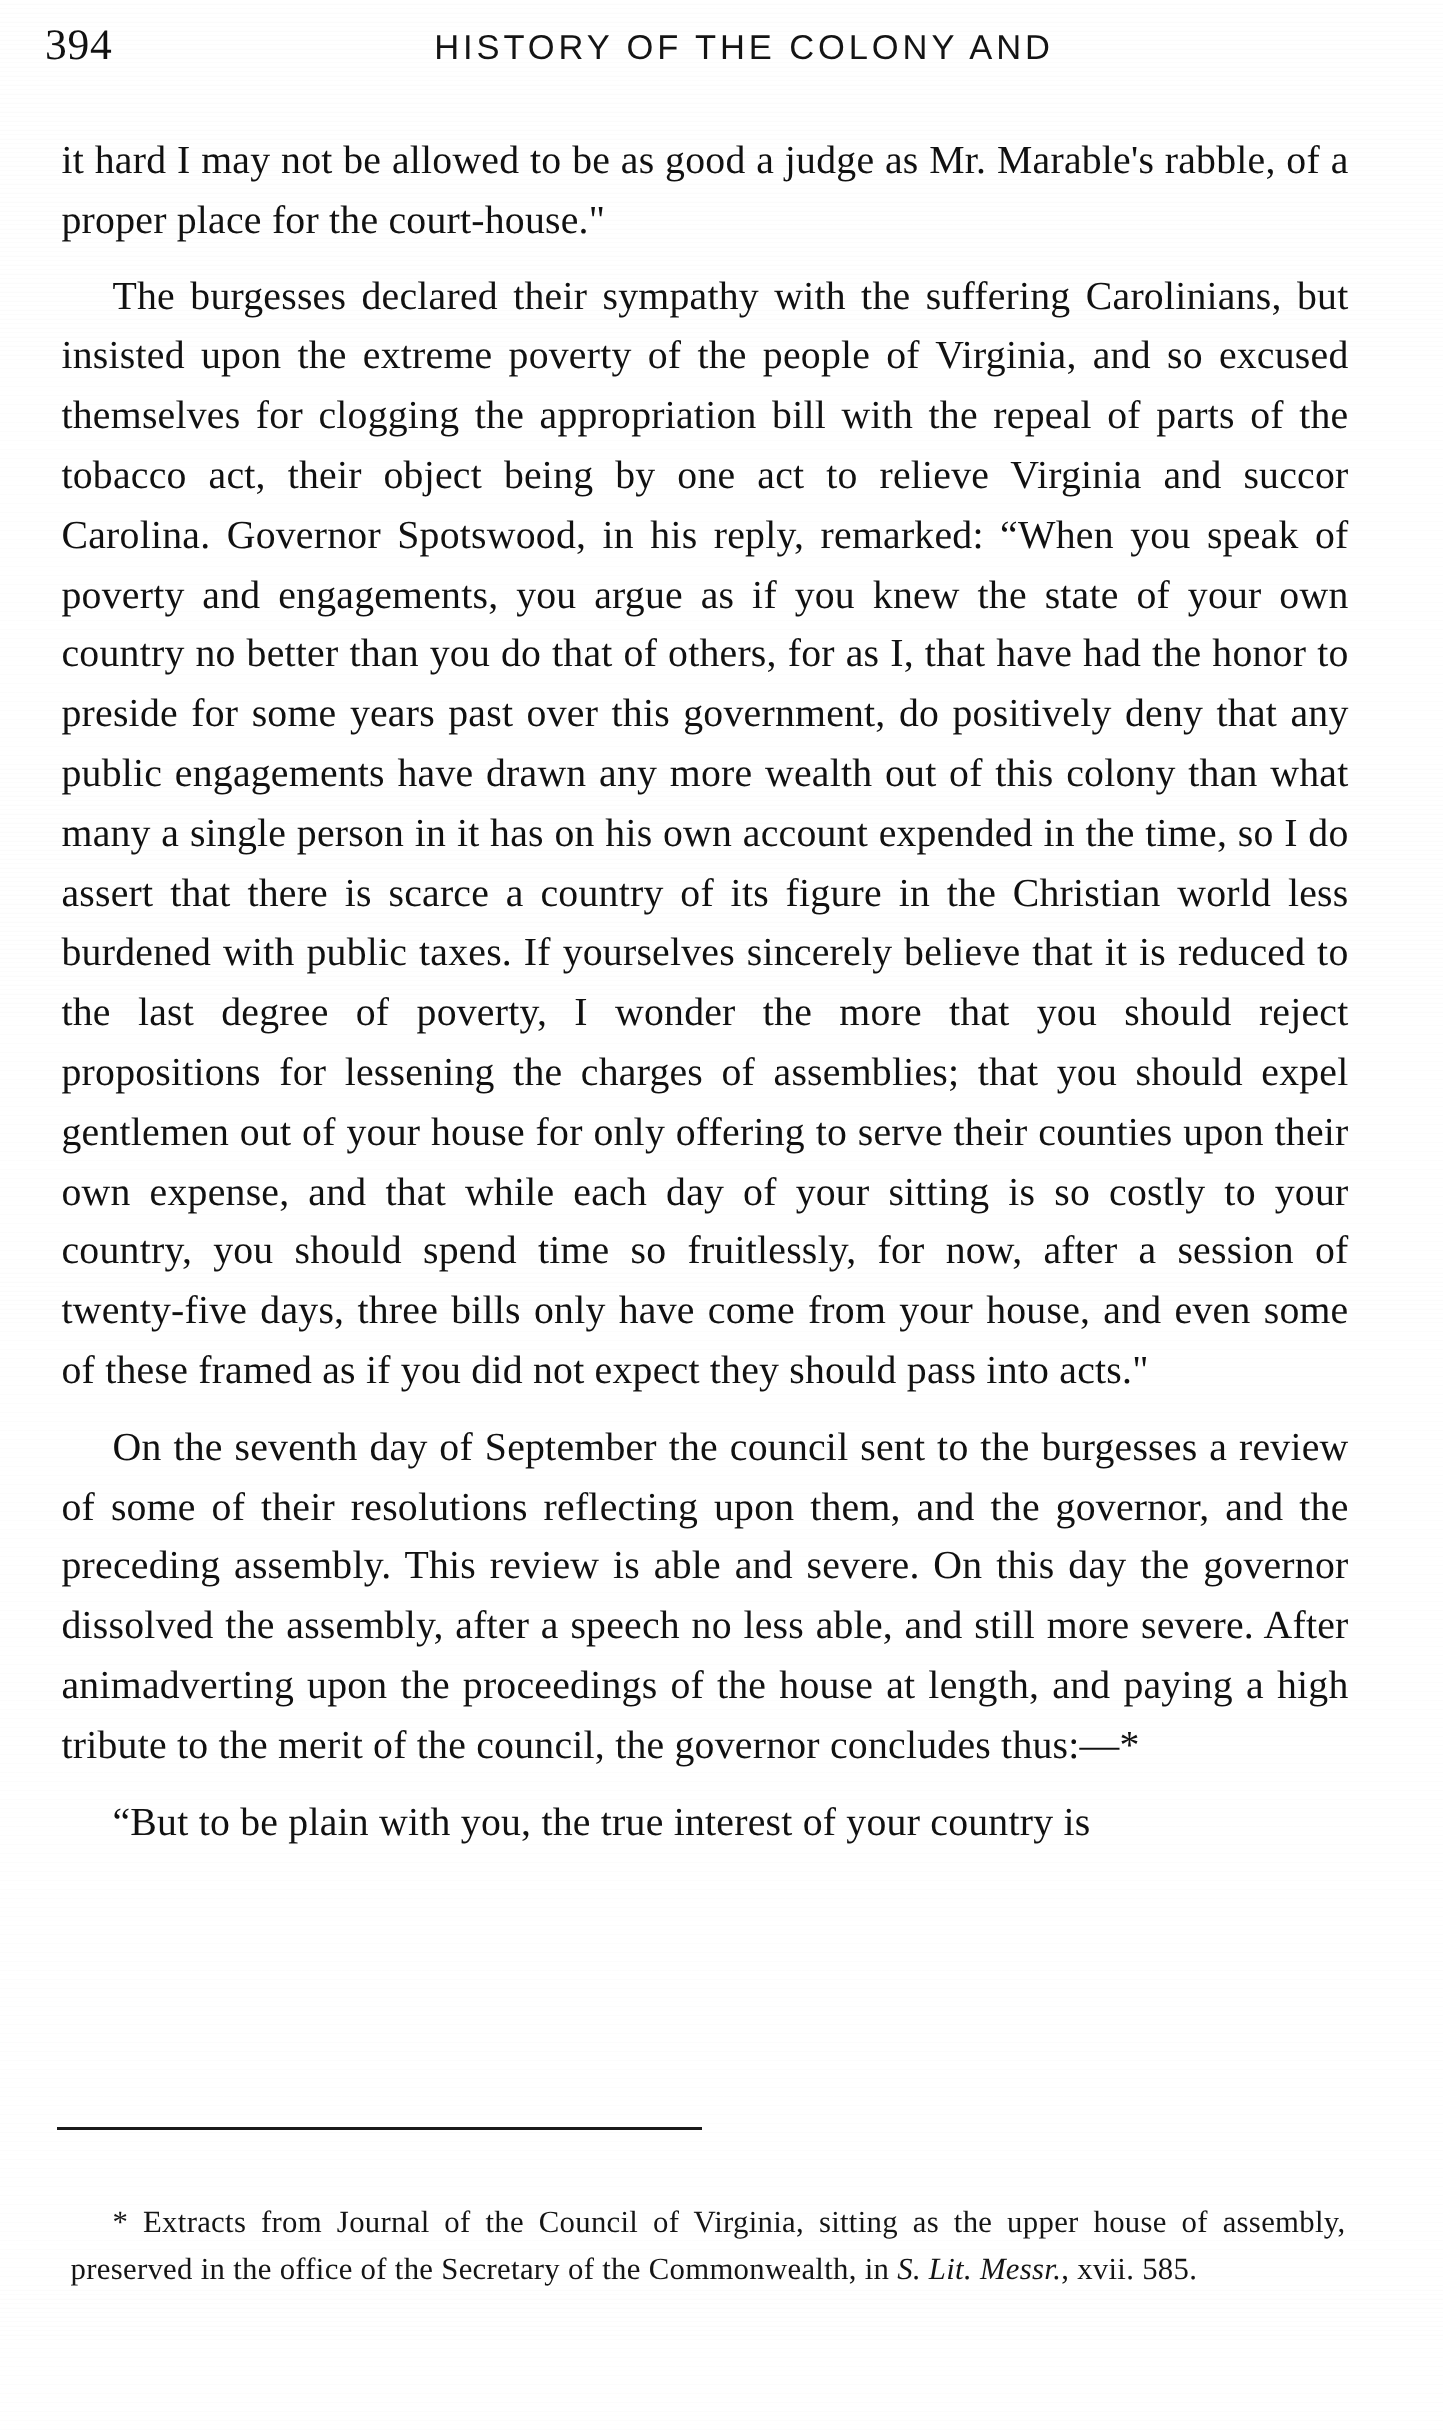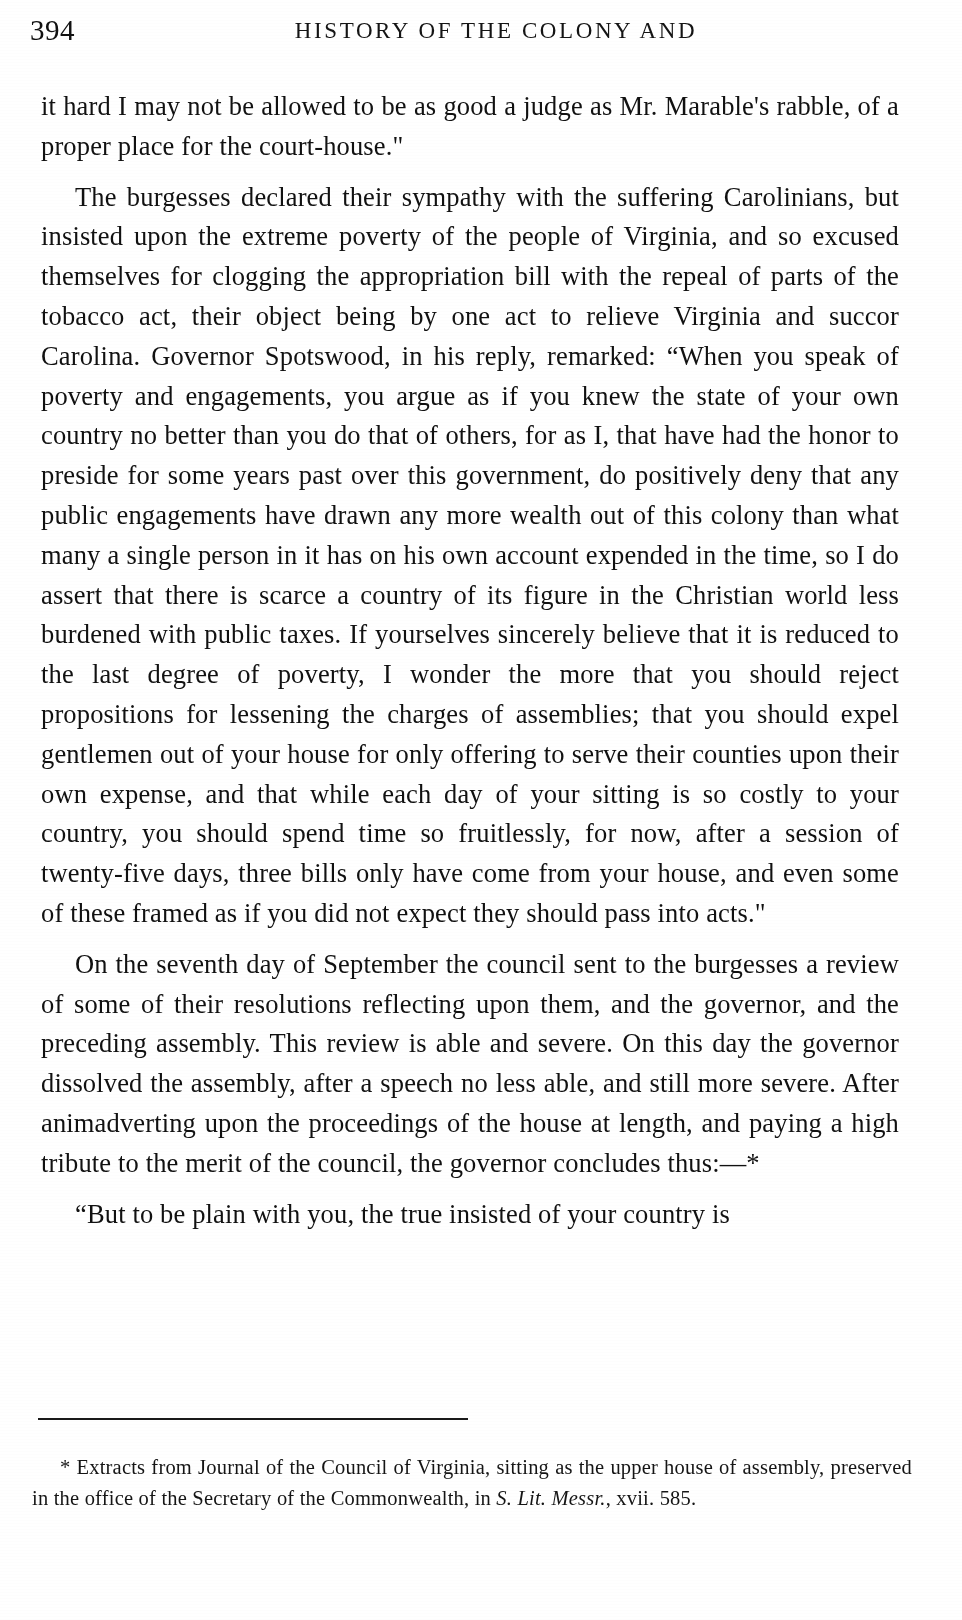--- a/index.html
+++ b/index.html
@@ -39,21 +39,21 @@
   }
   .running-head {
     position: absolute;
     left: 0;
     right: 0;
     top: 4px;
     text-align: center;
     font-size: 23px;
     letter-spacing: 2.6px;
     color: #141414;
-    font-family: Liberation Serif, serif;
+    font-family: Liberation Sans, sans-serif;
     padding-left: 30px;
   }
   .body-text {
     position: absolute;
     top: 76px;
     left: 30px;
     width: 880px;
     font-size: 26.5px;
     line-height: 39.8px;
     text-align: justify;
@@ -80,21 +80,21 @@
     top: 1452px;
     left: 32px;
     width: 880px;
     font-size: 20.5px;
     line-height: 31px;
     text-align: justify;
     color: #151515;
     letter-spacing: 0.2px;
   }
   .footnote p {
-    margin: 0;
+    margin: 15px;
     text-indent: 28px;
   }
   .footnote i {
     font-style: italic;
   }
   .noise-overlay {
     position: absolute;
     inset: 0;
     pointer-events: none;
     opacity: 0.035;
@@ -109,21 +109,21 @@
 
   <div class="header">
     <div class="folio">394</div>
     <div class="running-head">HISTORY OF THE COLONY AND</div>
   </div>
 
   <div class="body-text">
     <p>it hard I may not be allowed to be as good a judge as Mr. Marable's rabble, of a proper place for the court-house."</p>
     <p class="indent">The burgesses declared their sympathy with the suffering Carolinians, but insisted upon the extreme poverty of the people of Virginia, and so excused themselves for clogging the appropriation bill with the repeal of parts of the tobacco act, their object being by one act to relieve Virginia and succor Carolina. Governor Spotswood, in his reply, remarked: “When you speak of poverty and engagements, you argue as if you knew the state of your own country no better than you do that of others, for as I, that have had the honor to preside for some years past over this government, do positively deny that any public engagements have drawn any more wealth out of this colony than what many a single person in it has on his own account expended in the time, so I do assert that there is scarce a country of its figure in the Christian world less burdened with public taxes.  If yourselves sincerely believe that it is reduced to the last degree of poverty, I wonder the more that you should reject propositions for lessening the charges of assemblies; that you should expel gentlemen out of your house for only offering to serve their counties upon their own expense, and that while each day of your sitting is so costly to your country, you should spend time so fruitlessly, for now, after a session of twenty-five days, three bills only have come from your house, and even some of these framed as if you did not expect they should pass into acts."</p>
     <p class="indent">On the seventh day of September the council sent to the burgesses a review of some of their resolutions reflecting upon them, and the governor, and the preceding assembly.  This review is able and severe.  On this day the governor dissolved the assembly, after a speech no less able, and still more severe.  After animadverting upon the proceedings of the house at length, and paying a high tribute to the merit of the council, the governor concludes thus:—*</p>
-    <p class="indent">“But to be plain with you, the true insisted of your country is</p>
+    <p class="indent">“But to be plain with you, the true interest of your country is</p>
   </div>
 
   <div class="footnote-rule"></div>
 
   <div class="footnote">
     <p><span>* Extracts from Journal of the Council of Virginia, sitting as the upper house of assembly, preserved in the office of the Secretary of the Commonwealth, in </span><i>S. Lit. Messr.</i><span>, xvii. 585.</span></p>
   </div>
 
   <div class="noise-overlay"></div>
 </div>

